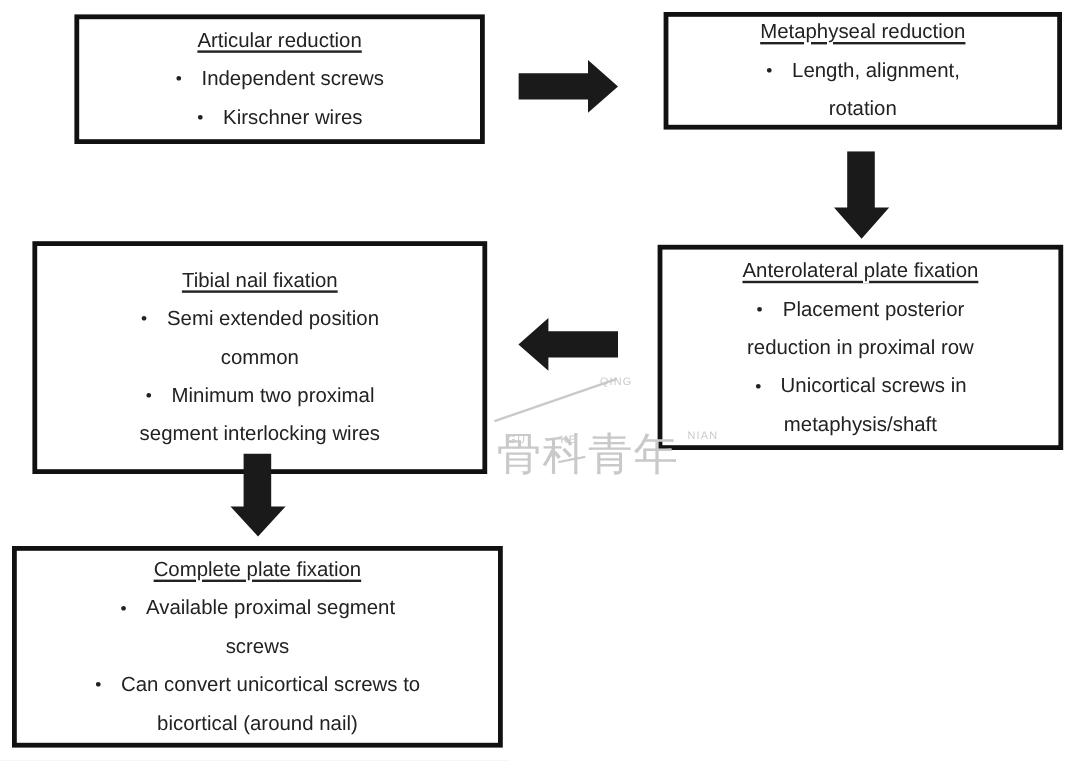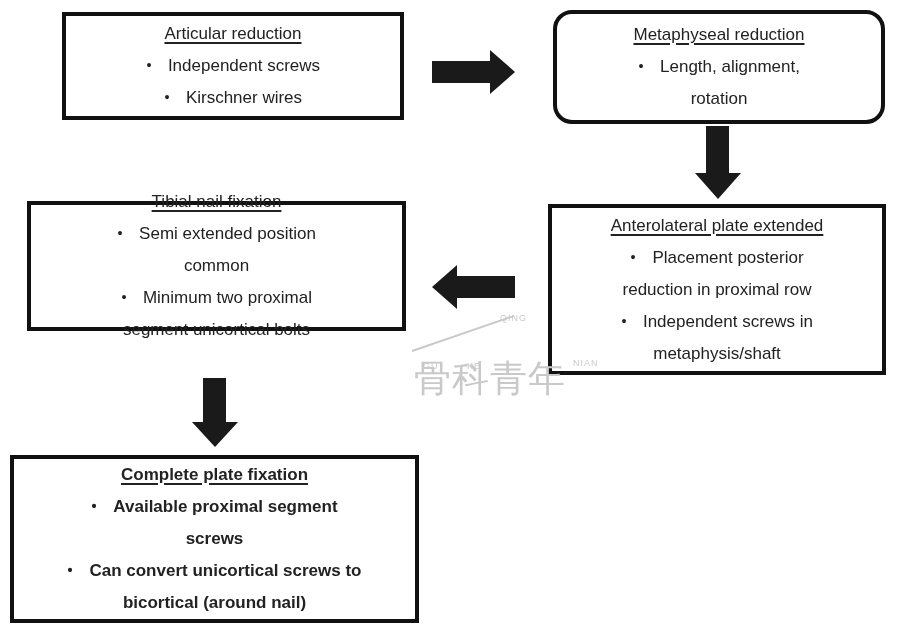--- a/index.html
+++ b/index.html
@@ -41,24 +41,24 @@
   }
   .flowbox .bullet { width: 100%; }
   .flowbox .bullet .glyph {
     display: inline-block;
     margin-right: 16px;
     transform: scale(0.85);
   }
   .flowbox .bullet .btext { white-space: pre-line; }
 
   .box1 { left: 62px;  top: 12px;  width: 342px; height: 108px; }
-  .box2 { left: 553px; top: 10px;  width: 332px; height: 114px; border-radius: 19px; }
+  .box2 { left: 553px; top: 10px;  width: 332px; height: 98px; }
   .box3 { left: 548px; top: 204px; width: 338px; height: 171px; }
-  .box4 { left: 27px;  top: 201px; width: 379px; height: 130px; }
-  .box5 { left: 10px;  top: 455px; width: 409px; height: 168px; font-weight: bold; }
+  .box4 { left: 27px;  top: 201px; width: 379px; height: 194px; }
+  .box5 { left: 10px;  top: 455px; width: 409px; height: 168px; }
 
   .arrow { position: absolute; }
   .arrow svg { display: block; width: 100%; height: 100%; }
   .arrow-right  { left: 432px; top: 49px;  width: 84px; height: 46px; }
   .arrow-down-1 { left: 694px; top: 126px; width: 48px; height: 74px; }
   .arrow-left   { left: 431px; top: 264px; width: 84px; height: 46px; }
   .arrow-down-2 { left: 191px; top: 378px; width: 48px; height: 70px; }
 
   .watermark {
     position: absolute;
@@ -111,33 +111,33 @@
     <div class="bullet"><span class="glyph">•</span><span class="btext">Kirschner wires</span></div>
   </div>
 
   <div class="flowbox box2">
     <div class="title">Metaphyseal reduction</div>
     <div class="bullet"><span class="glyph">•</span><span class="btext">Length, alignment,
 rotation</span></div>
   </div>
 
   <div class="flowbox box3">
-    <div class="title">Anterolateral plate extended</div>
+    <div class="title">Anterolateral plate fixation</div>
     <div class="bullet"><span class="glyph">•</span><span class="btext">Placement posterior
 reduction in proximal row</span></div>
-    <div class="bullet"><span class="glyph">•</span><span class="btext">Independent screws in
+    <div class="bullet"><span class="glyph">•</span><span class="btext">Unicortical screws in
 metaphysis/shaft</span></div>
   </div>
 
   <div class="flowbox box4">
     <div class="title">Tibial nail fixation</div>
     <div class="bullet"><span class="glyph">•</span><span class="btext">Semi extended position
 common</span></div>
     <div class="bullet"><span class="glyph">•</span><span class="btext">Minimum two proximal
-segment unicortical bolts</span></div>
+segment interlocking wires</span></div>
   </div>
 
   <div class="flowbox box5">
     <div class="title">Complete plate fixation</div>
     <div class="bullet"><span class="glyph">•</span><span class="btext">Available proximal segment
 screws</span></div>
     <div class="bullet"><span class="glyph">•</span><span class="btext">Can convert unicortical screws to
 bicortical (around nail)</span></div>
   </div>
 

